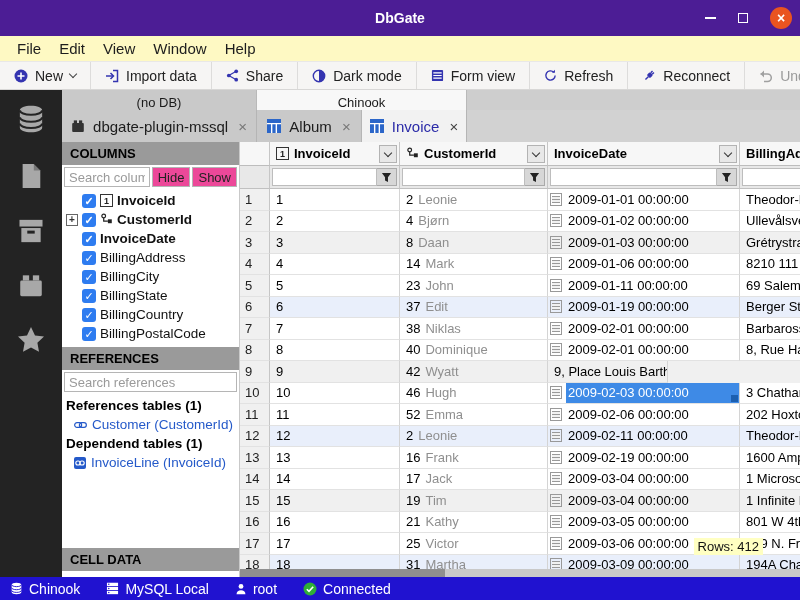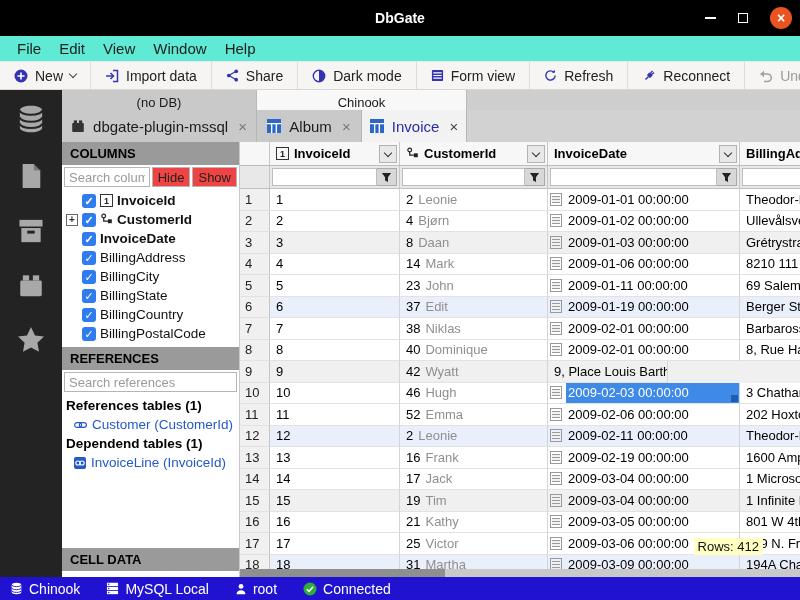--- a/index.html
+++ b/index.html
@@ -1,33 +1,33 @@
 <!DOCTYPE html>
 <html><head>
 <meta charset="utf-8">
 <style>
   * { margin:0; padding:0; box-sizing:border-box; }
   html,body { width:800px; height:600px; overflow:hidden;
     font-family:"Liberation Sans", sans-serif; background:#fff; }
 
   
-  .titlebar { height:36px; background:#000000; display:flex; align-items:center;
+  .titlebar { height:36px; background:#4c1d95; display:flex; align-items:center;
     position:relative; color:#fff; }
   .titlebar .title { position:absolute; left:0; right:0; text-align:center;
     font-size:14px; font-weight:bold; }
   .win-controls { position:absolute; right:8px; top:0; height:36px;
     display:flex; align-items:center; gap:22px; }
   .btn-min { width:11px; height:2px; background:#fff; }
   .btn-max { width:10px; height:10px; border:1.5px solid #fff; }
   .btn-close { width:22px; height:22px; border-radius:50%; background:#e95420;
     color:#fff; font-size:14px; font-weight:bold; display:flex;
     align-items:center; justify-content:center; line-height:1; }
 
   
-  .menubar { height:26px; background:#5eead4; display:flex; align-items:center;
+  .menubar { height:26px; background:#fef9c3; display:flex; align-items:center;
     padding-left:8px; font-size:15px; color:#1d1d1d; border-bottom:1px solid #e9e8e7; }
   .menu-item { padding:0 9px; cursor:default; }
 
   
   .toolbar { height:28px; background:#f6f5f4; display:flex; align-items:stretch;
     border-bottom:1px solid #d8d7d6; white-space:nowrap; overflow:hidden; }
   .tb-btn { display:flex; align-items:center; gap:7px; padding:0 14px;
     font-size:14px; color:#222; border-right:1px solid #dddcdb; cursor:default; }
   .tb-btn svg { flex:0 0 auto; }
   .tb-btn.disabled { color:#9a9a9a; }
@@ -63,21 +63,21 @@
 
   
   .left-panel { width:178px; flex:0 0 178px; background:#fff; display:flex;
     flex-direction:column; border-right:1px solid #c9c9c9; overflow:hidden; }
   .panel-header { background:#9a9a9a; color:#000; font-weight:bold; font-size:13px;
     padding:4px 8px; flex:0 0 auto; }
   .search-row { display:flex; padding:2px 2px; gap:2px; align-items:center; }
   .search-input { flex:1; min-width:0; border:1px solid #b5b5b5; font-size:13px;
     padding:2px 4px; color:#333; font-family:"Liberation Sans",sans-serif; height:20px; }
   .search-input::placeholder { color:#9a9a9a; }
-  .mini-btn { font-size:13px; background:#ef4444; border:1px solid #b5b5b5;
+  .mini-btn { font-size:13px; background:#ec4899; border:1px solid #b5b5b5;
     padding:1px 5px; color:#222; height:20px; cursor:pointer; }
   .col-list { padding:2px 0 4px 0; }
   .col-item { display:flex; align-items:center; height:19px; padding-left:4px;
     font-size:13.5px; color:#111; gap:4px; }
   .col-item .expander { width:12px; height:12px; border:1px solid #666;
     font-size:10px; line-height:10px; text-align:center; color:#333;
     flex:0 0 12px; background:#fff; cursor:pointer; }
   .col-item .exp-spacer { width:12px; flex:0 0 12px; }
   .checkbox { width:14px; height:14px; background:#2e7cf0; border-radius:3px;
     color:#fff; font-size:11px; line-height:14px; text-align:center;

